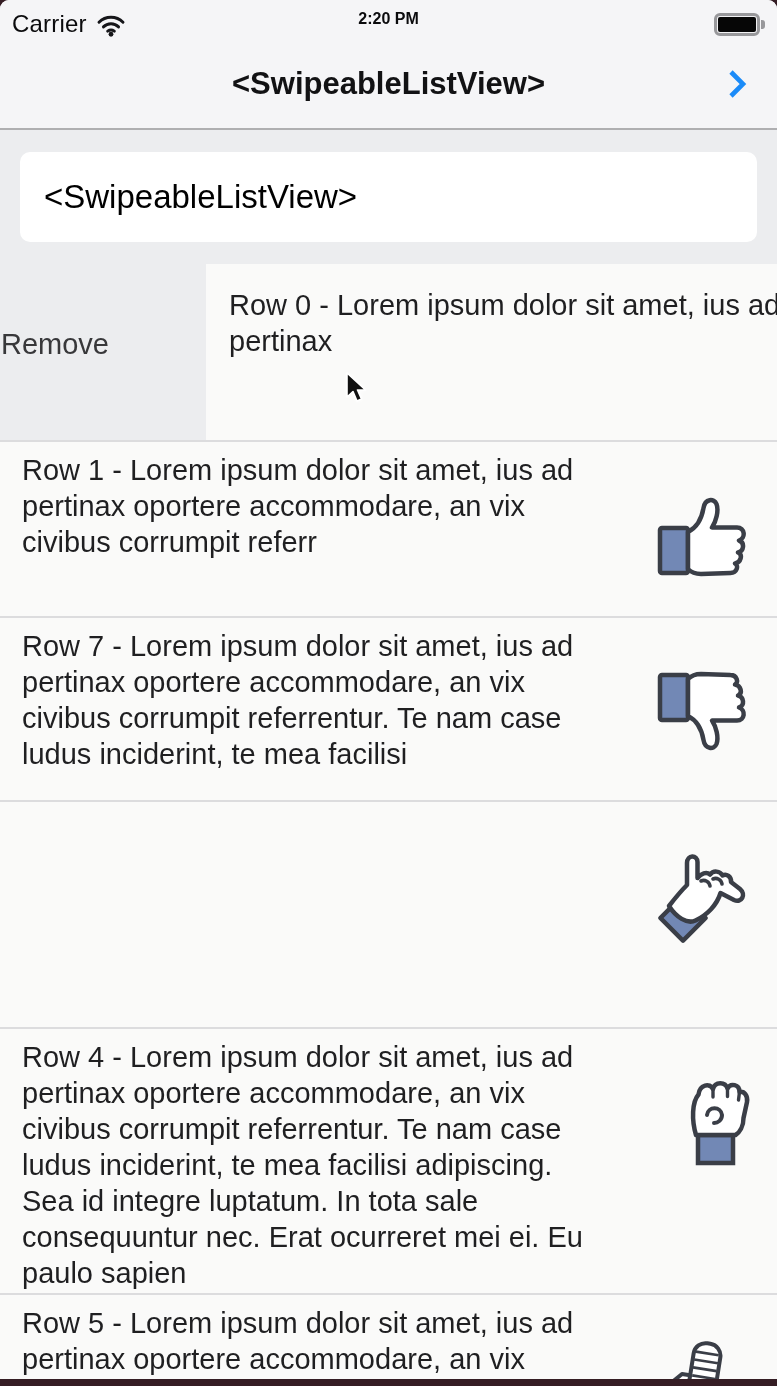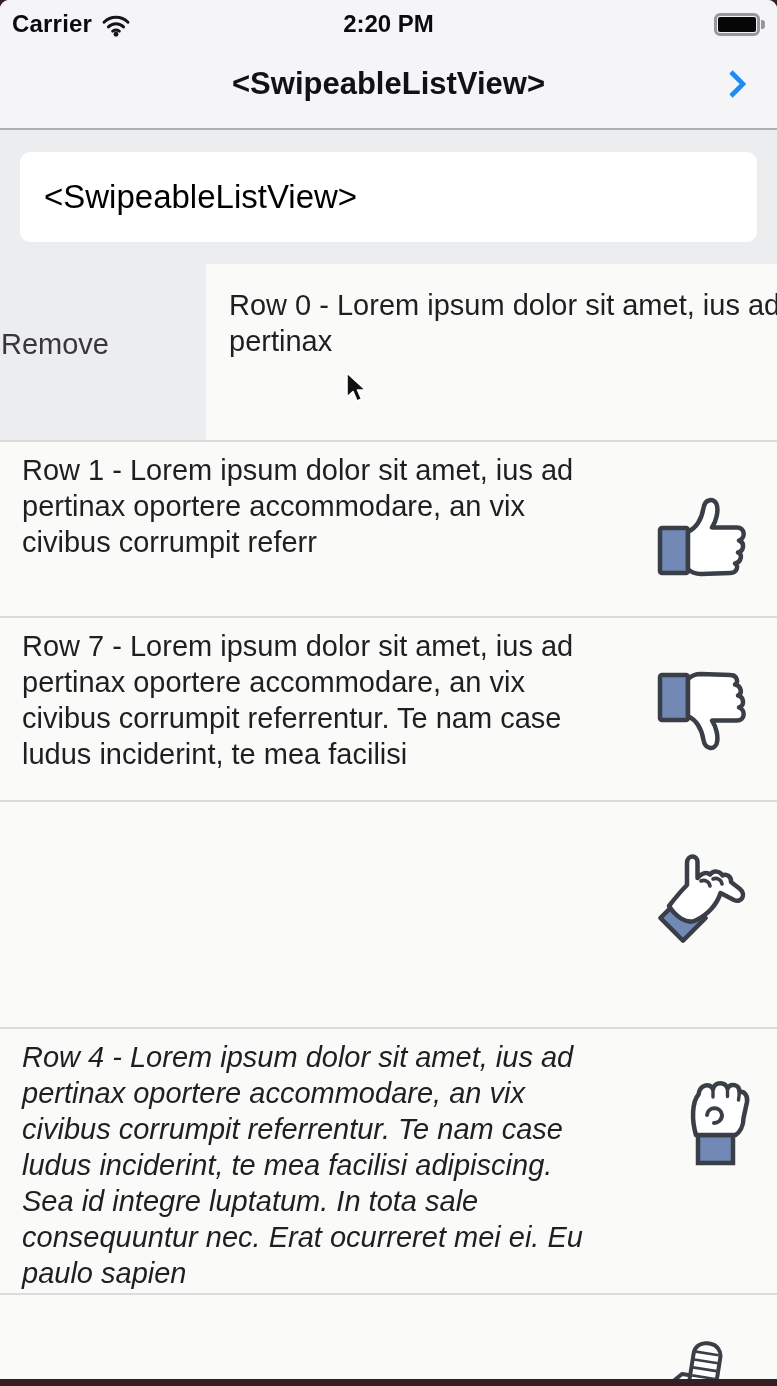--- a/index.html
+++ b/index.html
@@ -22,25 +22,25 @@
     border-bottom: 2px solid #AFAFB1;
     height: 130px;
   }
   .status-bar {
     height: 42px;
     display: flex; align-items: center;
     padding: 6px 12px 0 12px;
     font-size: 24px; color: #0b0b0d;
   }
   .carrier-cluster { display: flex; align-items: center; gap: 9px; }
-  .carrier-label { letter-spacing: 0.2px; font-weight: bold; }
+  .carrier-label { letter-spacing: 0.2px; }
   .wifi { width: 30px; height: 24px; margin-top: 2px; }
   .status-time {
     position: absolute; left: 0; right: 0; top: 10px;
-    text-align: center; font-weight: bold; font-size: 24px;
+    text-align: center; font-weight: bold; font-size: 16px;
     pointer-events: none;
   }
   .battery-cluster { margin-left: auto; display: flex; align-items: center; }
   .battery-body {
     width: 46px; height: 23px;
     border: 3px solid #98989b; border-radius: 6px;
     padding: 1px; background: #f2f2f4;
   }
   .battery-fill { width: 100%; height: 100%; background: #060606; border-radius: 2px; }
   .battery-nub {
@@ -77,21 +77,21 @@
   }
   .row-text {
     width: 582px;
     font-size: 29px; line-height: 36px; color: #1f1f21;
   }
   .row-icon { margin-left: auto; margin-top: 36px; }
   .row-icon svg { display: block; }
   .mh-1 { min-height: 176px; }
   .mh-2 { min-height: 184px; }
   .mh-3 { min-height: 227px; }
-  .mh-4 { min-height: 266px; font-style: italic; }
+  .mh-4 { min-height: 266px; }
   .mh-5 { min-height: 90px; }
   
   .swipe-row {
     position: relative; height: 178px;
     border-bottom: 2px solid #DCDCDE;
     background: transparent;
   }
   .swipe-action {
     position: absolute; left: 0; top: 0; bottom: 16px; width: 206px;
     display: flex; align-items: center;
@@ -186,20 +186,21 @@
     <div class="row-icon">
           <svg width="84" height="92" viewBox="0 0 84 92">
             <rect x="31" y="60" width="35" height="28" fill="#7288B5" stroke="#3a3e47" stroke-width="4.5"></rect>
             <path d="M29 60 C24.5 45 25 27 31.5 19.5 C32.5 9.5 43 7.5 46 14 C48 6 58.5 6.5 60.5 13.5 C63.5 7.5 72.5 9.5 72.5 17 C77.5 16 81 21 80 27 L76.5 43 C76.5 51.5 72.5 57.5 68.5 60 Z" fill="#fff" stroke="#3a3e47" stroke-width="4.5" stroke-linejoin="round"></path>
             <path d="M40 40 c1-9 14-9 15 0 c0 5 -4 8 -8 8" fill="none" stroke="#3a3e47" stroke-width="4" stroke-linecap="round"></path>
             <path d="M46 14 l0 8 M60.5 13.5 l0 8 M72.5 17 l-1 8" fill="none" stroke="#3a3e47" stroke-width="3.4" stroke-linecap="round"></path>
           </svg>
         </div>
   </div>
       <div class="list-row mh-5">
+    <div class="row-text">Row 5 - Lorem ipsum dolor sit amet, ius ad pertinax oportere accommodare, an vix</div>
     <div class="row-icon">
           <svg width="100" height="62" viewBox="0 0 100 62">
             <path d="M20 42 l11-9 13 2 3 11 -10 9 -13 -2 z" fill="#fff" stroke="#3a3e47" stroke-width="4" stroke-linejoin="round"></path>
             <g transform="rotate(9 52 30)">
               <rect x="40" y="2" width="27" height="56" rx="12" fill="#fff" stroke="#3a3e47" stroke-width="4"></rect>
               <path d="M42 12 h23 M41.5 20 h24 M41.5 28 h24 M42 36 h23 M43 44 h21" stroke="#3a3e47" stroke-width="2.6" fill="none"></path>
             </g>
             <path d="M62 52 C75 52 88 54 96 58 L96 62 L30 62 L30 56 C40 53 50 52 62 52 Z" fill="#3a3e47"></path>
           </svg>
         </div>

